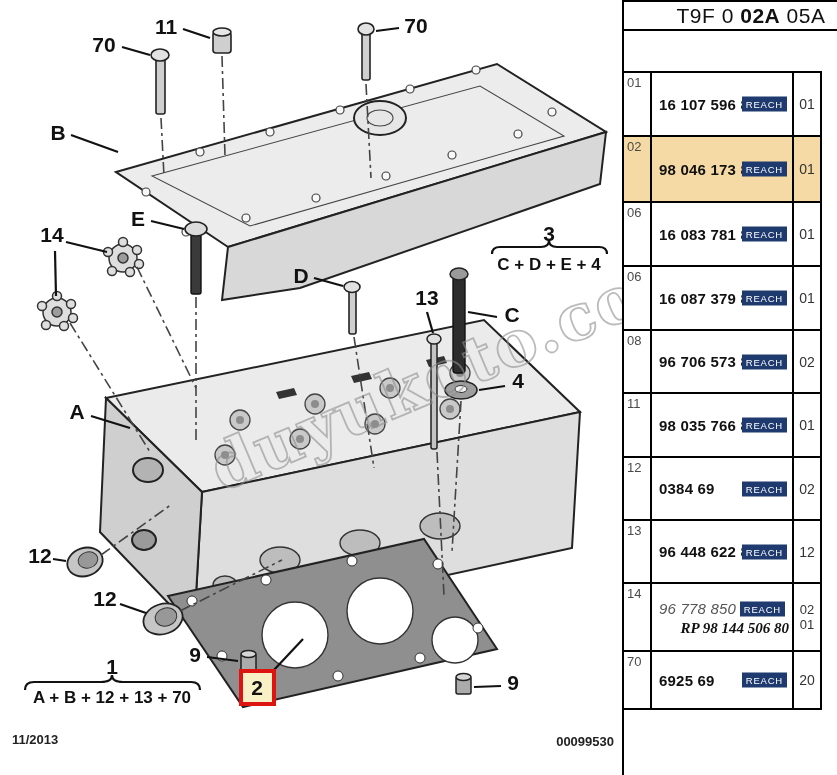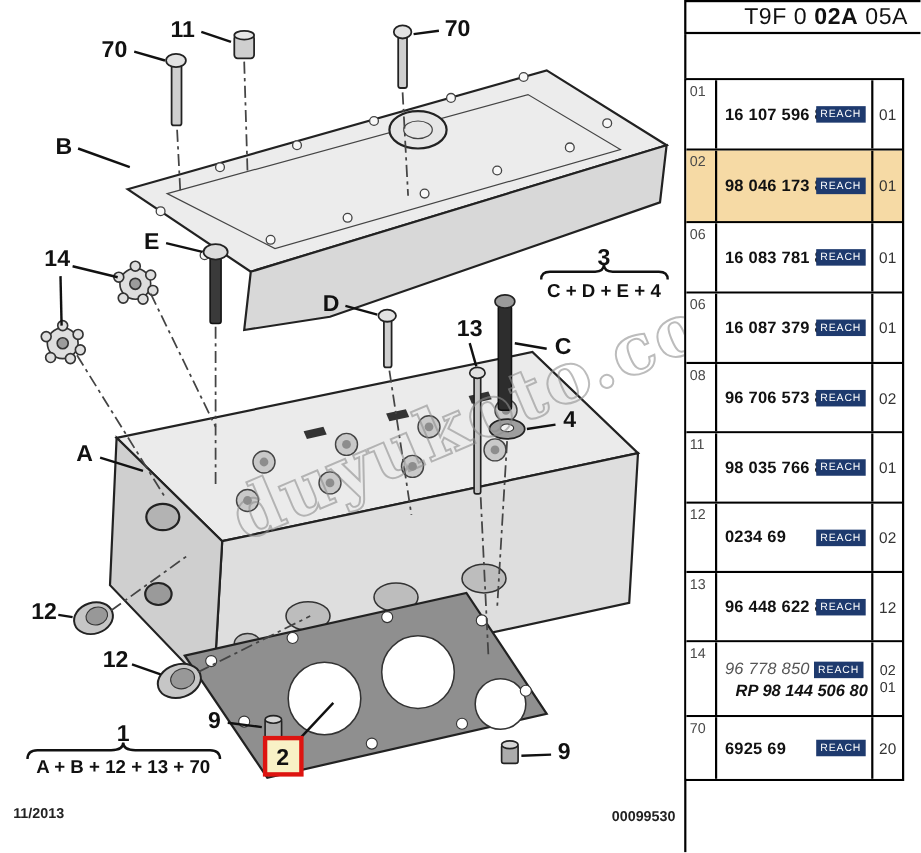--- a/index.html
+++ b/index.html
@@ -24,21 +24,21 @@
          background:#1E3A6E;color:#fff;font-size:9.5px;font-weight:normal;
          letter-spacing:0.8px;padding:2px 4px;line-height:11px;}
   .qty{width:26px;border-left:2px solid #000;display:flex;align-items:center;
        justify-content:center;font-size:14px;color:#333;}
   
   .main.two{flex-direction:column;align-items:stretch;justify-content:center;padding:0 2px 0 7px;}
   .main.two .l1{position:relative;display:flex;align-items:center;height:22px;}
   .main.two .l1 .part{font-style:italic;font-weight:normal;color:#555;}
   .main.two .l1 .badge{top:50%;}
   .main.two .l2{font-style:italic;font-weight:bold;font-size:15px;text-align:right;
-                white-space:nowrap;padding-right:1px;}
+                white-space:nowrap;padding-right:1px;font-family:Liberation Serif, serif;}
   .qty.two{flex-direction:column;justify-content:center;font-size:13px;line-height:15px;}
   
   .diagram{position:absolute;left:0;top:0;width:622px;height:775px;}
   text.callout{font-family:"Liberation Sans",sans-serif;font-weight:bold;font-size:21px;fill:#111;}
   text.formula{font-family:"Liberation Sans",sans-serif;font-weight:bold;font-size:17px;fill:#111;}
   text.footer{font-family:"Liberation Sans",sans-serif;font-weight:bold;font-size:13px;fill:#222;}
   .lead{stroke:#111;stroke-width:2.2;fill:none;}
   .dash{stroke:#444;stroke-width:1.6;fill:none;stroke-dasharray:11 4 3 4;}
   .part-fill{stroke:#222;stroke-width:2;}
   .thin{stroke:#444;stroke-width:1.1;fill:none;}
@@ -334,21 +334,21 @@
       <div class="main">
         <span class="part">98 035 766 80</span>
         <span class="badge">REACH</span>
       </div>
       <div class="qty">01</div>
     </div>
 
     <div class="trow" style="height:61px">
       <div class="ref">12</div>
       <div class="main">
-        <span class="part">0234 69</span>
+        <span class="part">0384 69</span>
         <span class="badge">REACH</span>
       </div>
       <div class="qty">02</div>
     </div>
 
     <div class="trow" style="height:61px">
       <div class="ref">13</div>
       <div class="main">
         <span class="part">96 448 622 80</span>
         <span class="badge">REACH</span>

